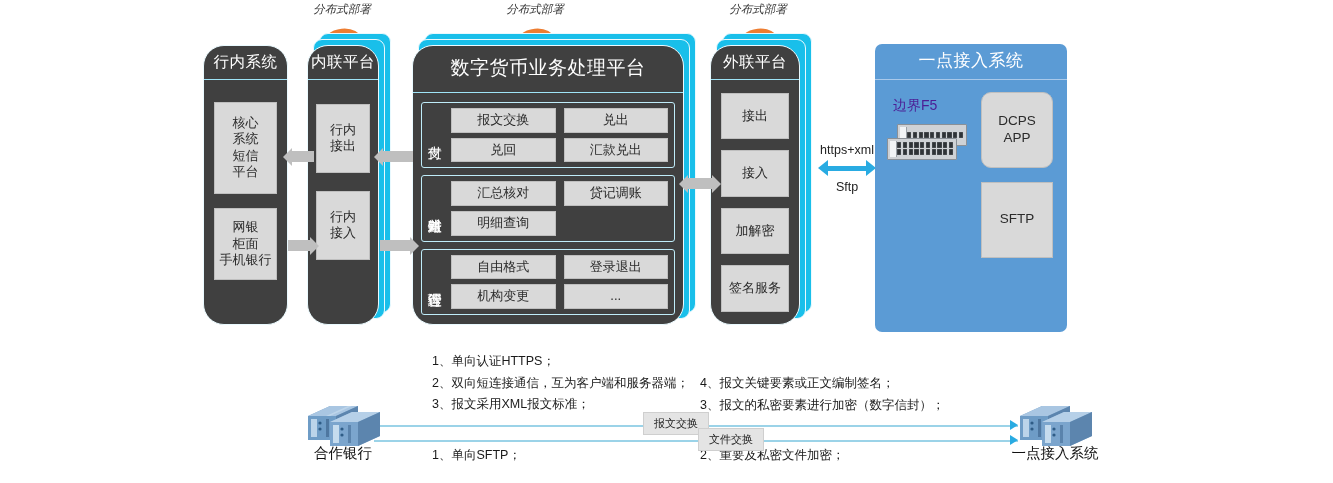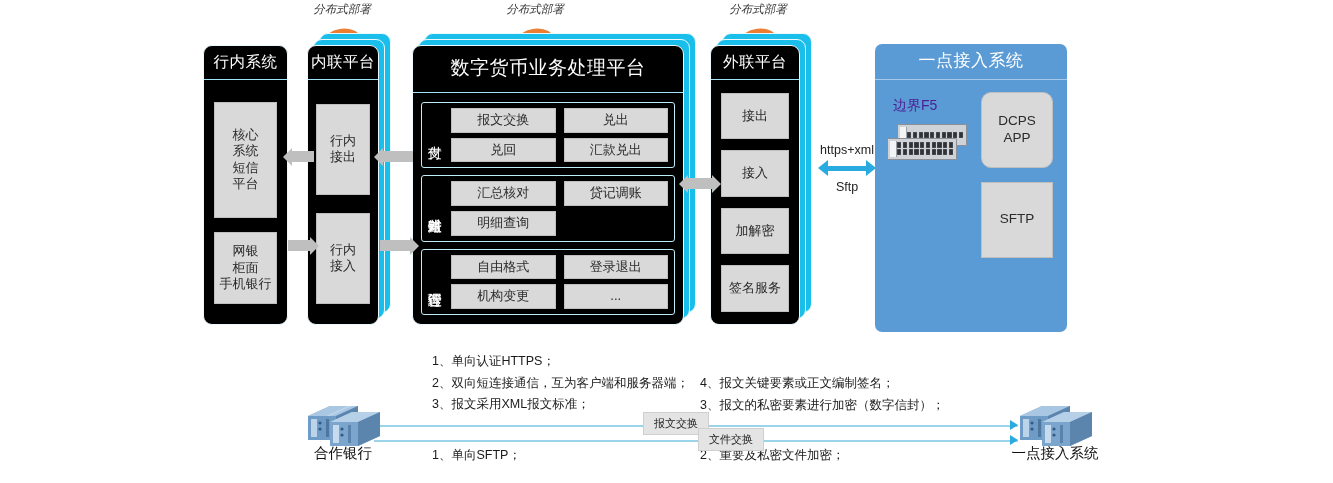--- a/index.html
+++ b/index.html
@@ -17,21 +17,21 @@
   
   .stack { position: absolute; }
   .stack .layer {
     position: absolute; border-radius: 9px;
     background: #19BFEA; border: 1.5px solid #e9f9fe;
   }
   .stack .layer.l3 { left: 12px; top: -12px; right: -12px; }
   .stack .layer.l2 { left: 6px;  top: -6px;  right: -6px; }
   .card {
     position: absolute; left: 0; top: 0; right: 0; bottom: 0;
-    background: #000000; border-radius: 9px;
+    background: #404040; border-radius: 21px;
     border: 1.5px solid #eafaff;
     display: flex; flex-direction: column; align-items: stretch;
   }
   .card-title {
     color: #ffffff; text-align: center; font-weight: 400;
     padding: 7px 2px 8px; line-height: 1.15;
     border-bottom: 1.5px solid #9fe4f7;
     letter-spacing: .5px;
   }
   .card-body { flex: 1; padding: 10px 9px; display: flex; flex-direction: column; }
@@ -42,28 +42,28 @@
     color: #2b2b2b; text-align: center;
     display: flex; flex-direction: column; align-items: center; justify-content: center;
     line-height: 1.28;
   }
 
   
   #sys-internal { left: 203px; top: 45px; width: 85px; height: 280px; }
   #sys-internal .card-title { font-size: 15.5px; }
   #sys-internal .card-body { gap: 14px; padding: 22px 10px 12px; }
   #sys-internal .gbox { font-size: 13px; }
-  #sys-internal .gbox.b1 { height: 116px; }
+  #sys-internal .gbox.b1 { height: 92px; }
   #sys-internal .gbox.b2 { height: 72px; }
 
   
   #plat-intranet { left: 307px; top: 45px; width: 72px; height: 280px; }
   #plat-intranet .card-title { font-size: 15.5px; }
   #plat-intranet .card-body { gap: 18px; padding: 24px 8px 20px; }
-  #plat-intranet .gbox { font-size: 13px; height: 91px; }
+  #plat-intranet .gbox { font-size: 13px; height: 69px; }
 
   
   #plat-dcep { left: 412px; top: 45px; width: 272px; height: 280px; }
   #plat-dcep .card-title { font-size: 19px; padding: 11px 2px 13px; }
   #plat-dcep .card-body { gap: 7px; padding: 9px 8px 9px; }
   .group {
     flex: 1; display: flex; align-items: stretch;
     border: 1.5px solid #bfecf9; border-radius: 3px;
     padding: 5px 6px 5px 2px; gap: 5px;
   }

